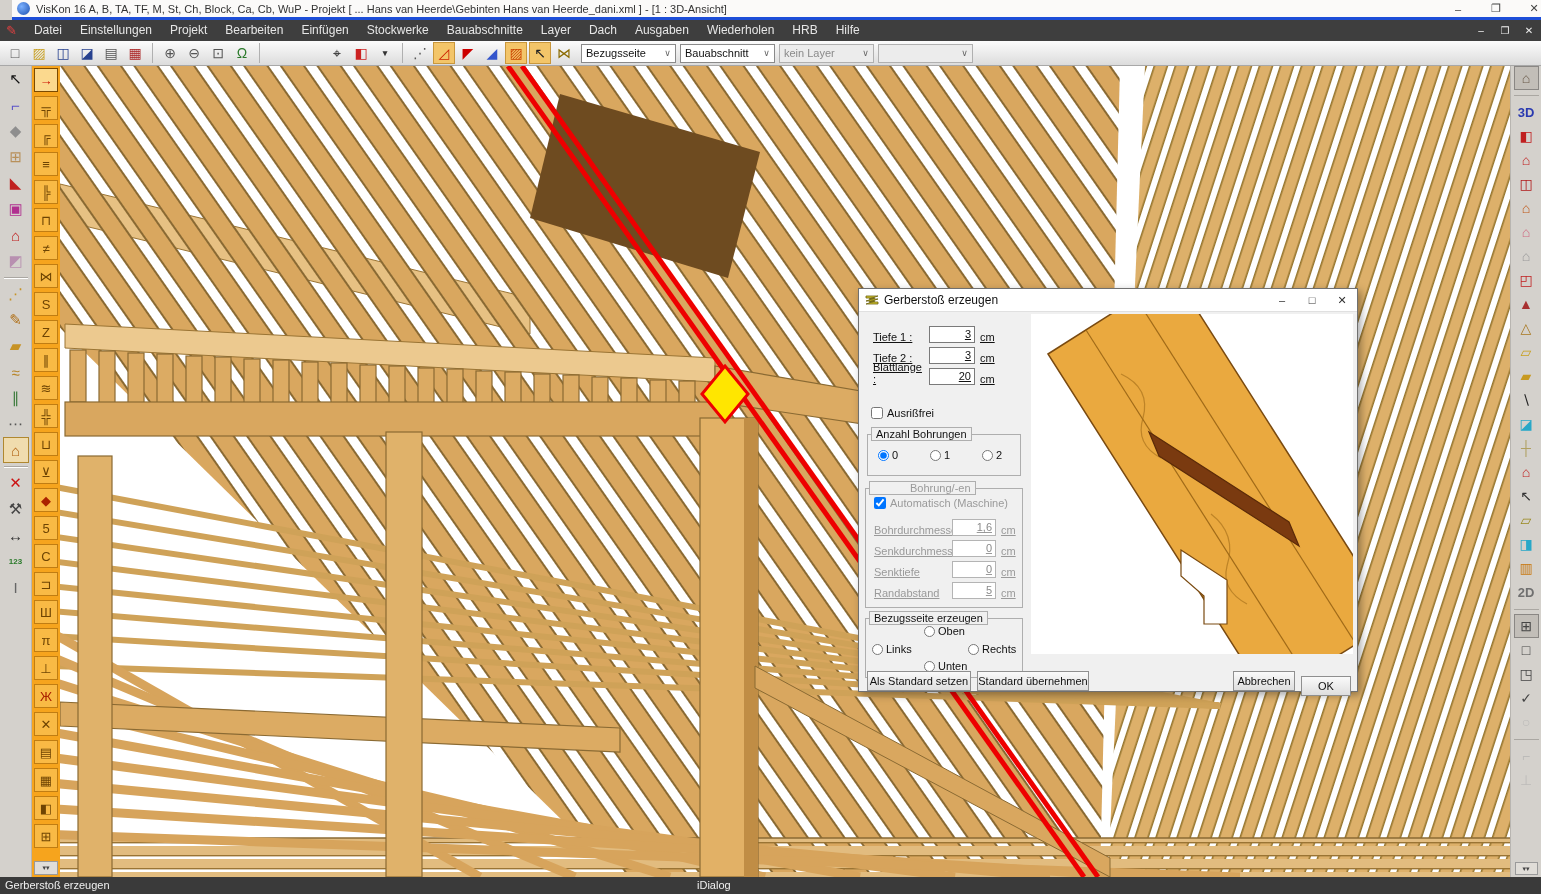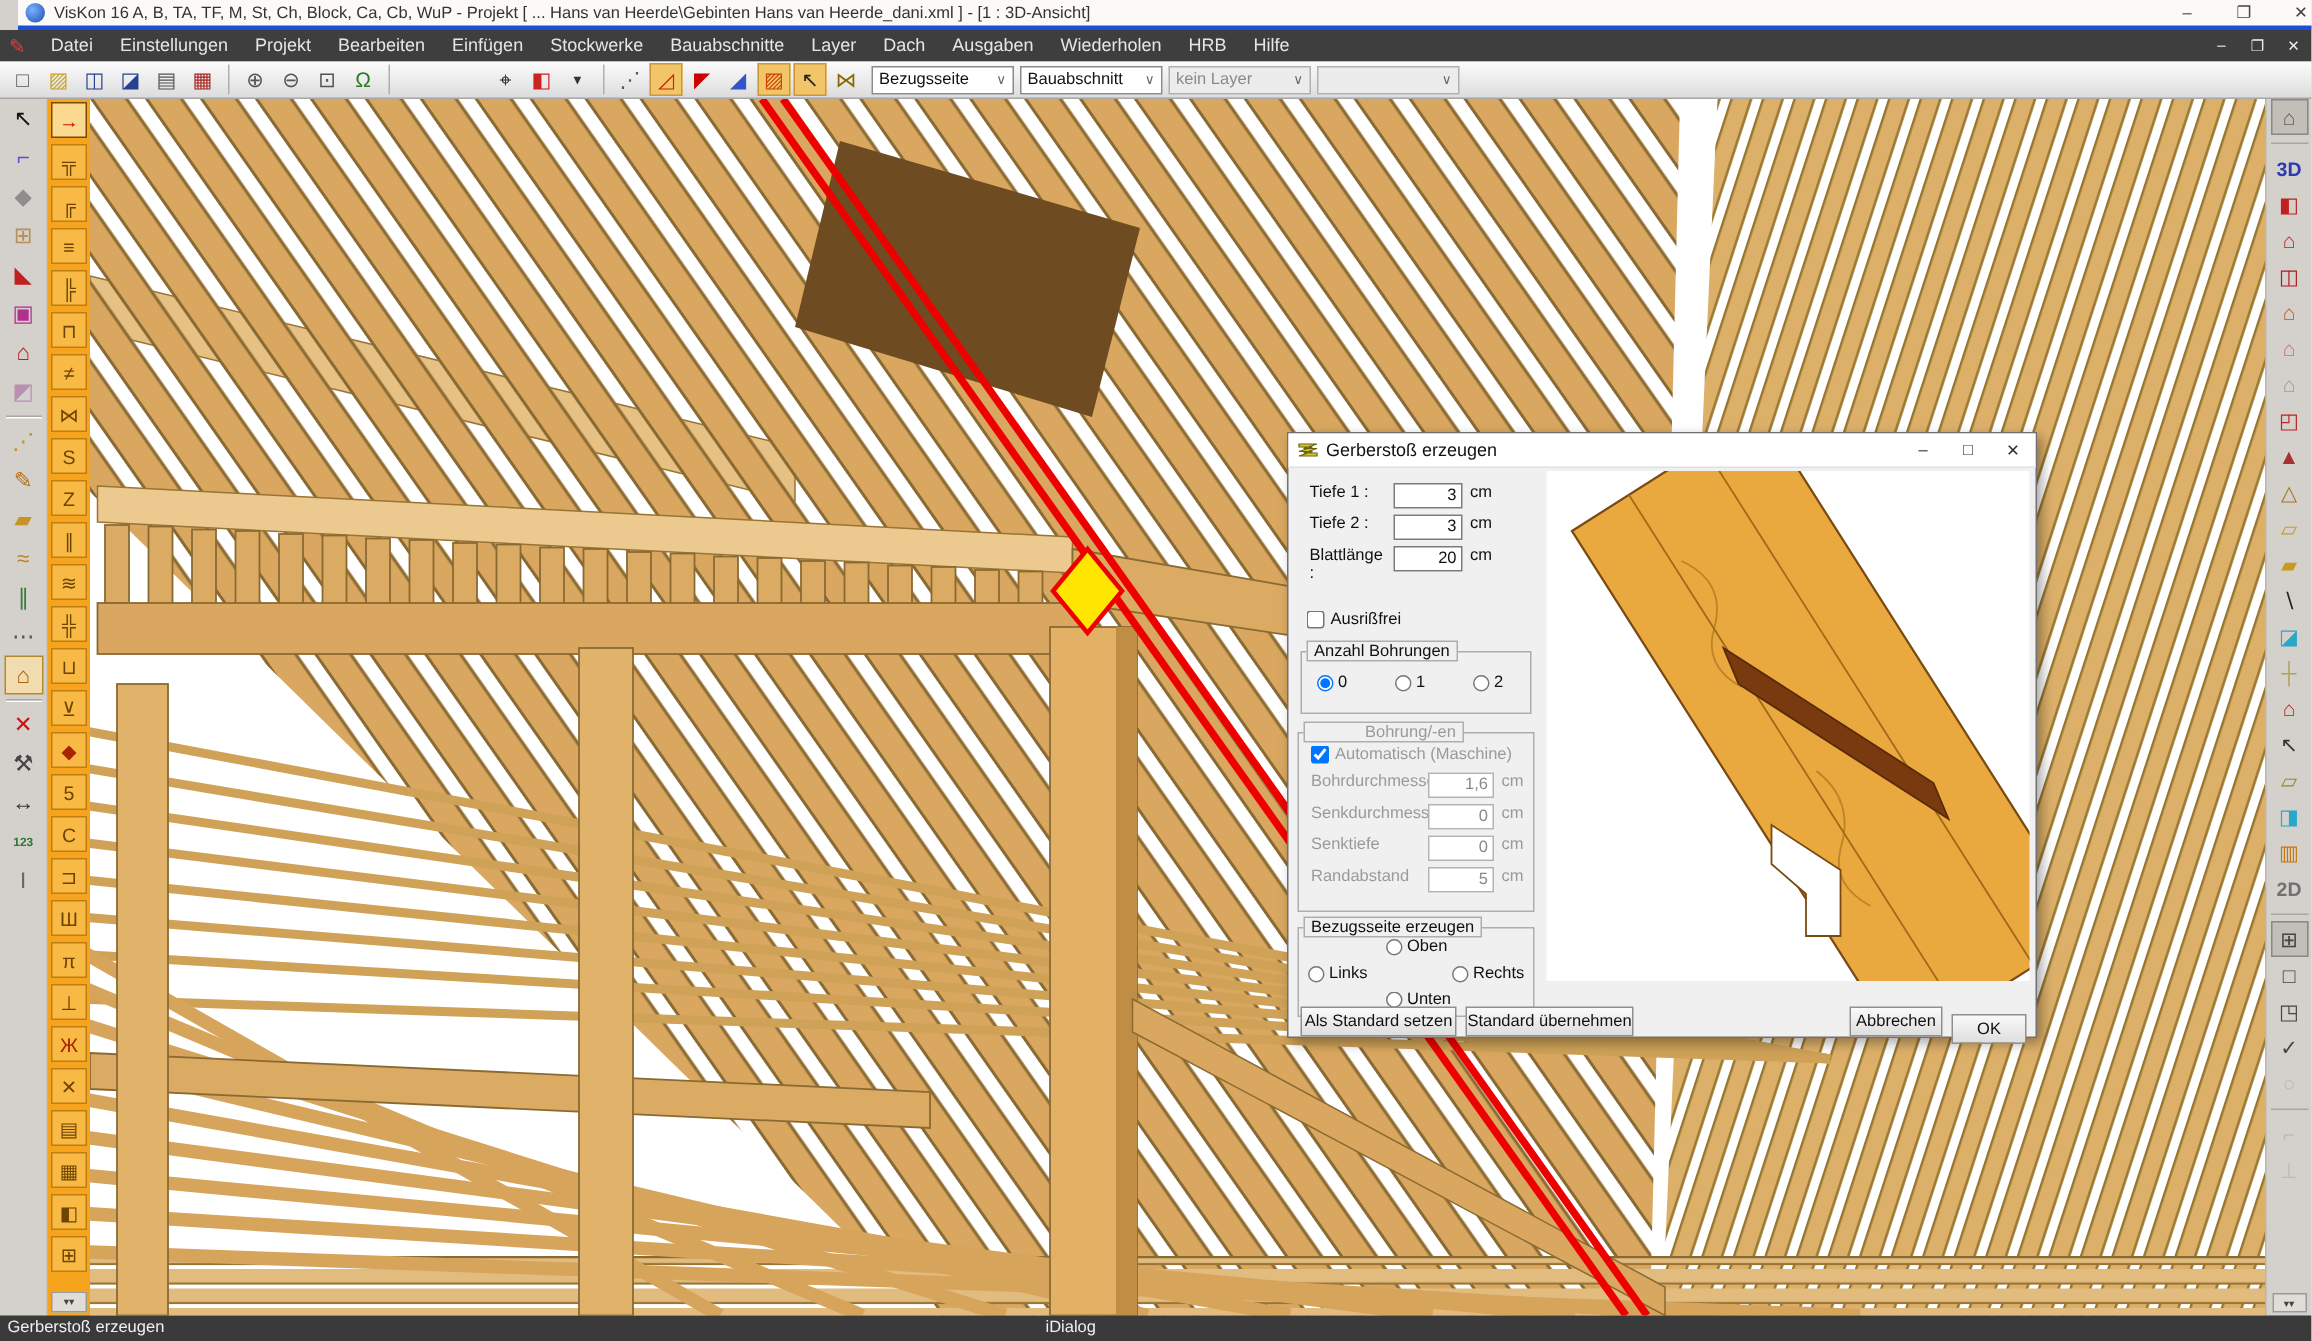--- a/index.html
+++ b/index.html
@@ -80,21 +80,21 @@
   .dialog { position:absolute; left:858px; top:288px; width:500px; height:404px;
     background:#f0f0f0; border:1px solid #707070; box-shadow:3px 3px 8px rgba(0,0,0,.35); }
   .dlg-title { position:absolute; left:0; top:0; width:100%; height:23px; background:#ffffff;
     display:flex; align-items:center; font-size:12px; color:#111; border-bottom:1px solid #e0e0e0;}
   .dlg-title .dicon { margin:0 5px 0 6px; display:flex; }
   .dlg-title .dctrls { margin-left:auto; display:flex; }
   .dlg-title .dc { width:30px; height:23px; display:flex; align-items:center; justify-content:center;
     font-size:11px; color:#333; }
   .dlg-body { position:absolute; left:0; top:23px; right:0; bottom:0; font-size:11px; color:#111; }
 
-  .frow { position:relative; height:21px; display:flex; align-items:flex-start; }
+  .frow { position:relative; height:21px; display:flex; align-items:flex-end;text-decoration:underline; }
   .flabel { width:58px; padding-left:14px; }
   .tb { width:46px; height:17px; background:#fff; border:1px solid #7a7a7a;
     text-align:right; padding:1px 3px 0 0; margin-left:12px; }
   .funit { margin-left:5px; }
   .chk { display:flex; align-items:flex-start; gap:4px; }
   .chk input { width:12px; height:12px; margin:0; }
 
   .grp { position:absolute; border:1px solid #aeaeae; background:#f0f0f0; }
   .grp .legend { position:absolute; top:-8px; left:3px; background:#f0f0f0; padding:0 4px;
     border:1px solid #aeaeae; font-size:11px; white-space:nowrap; }

